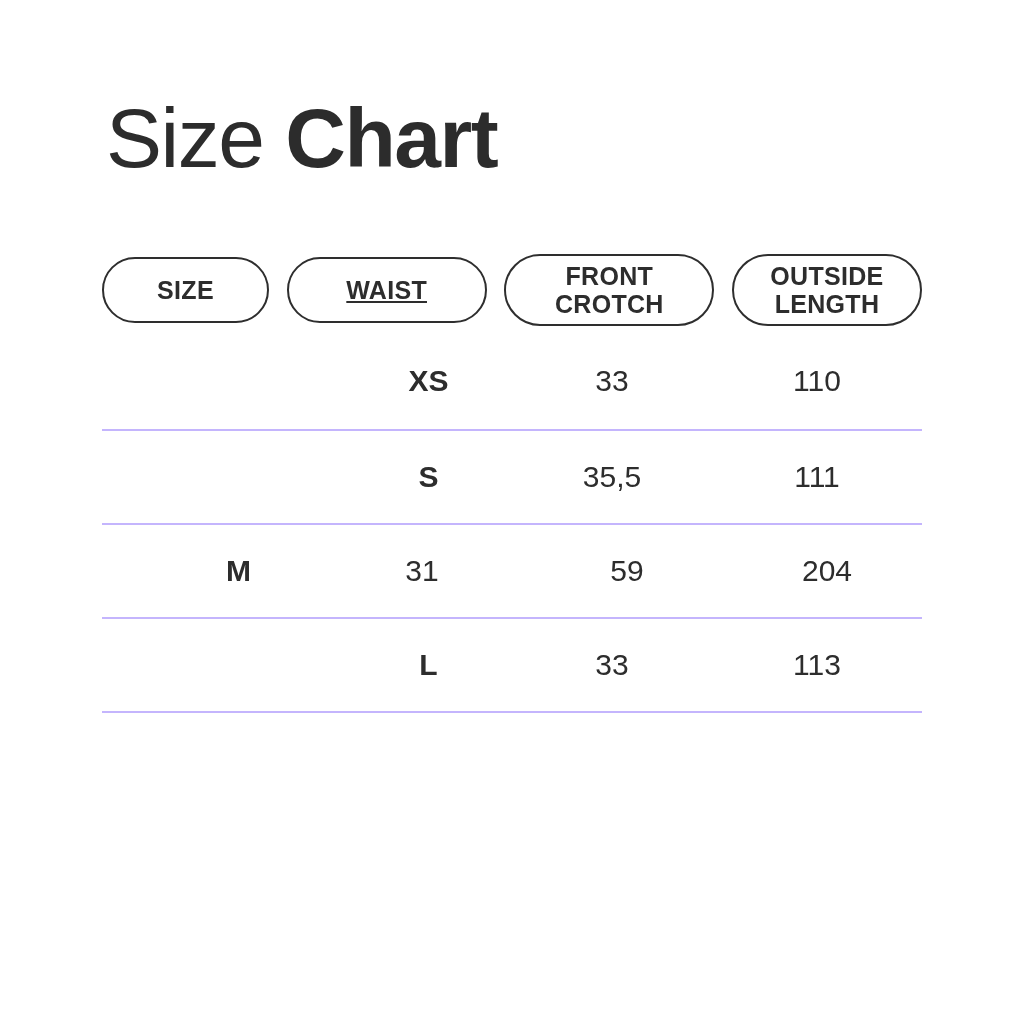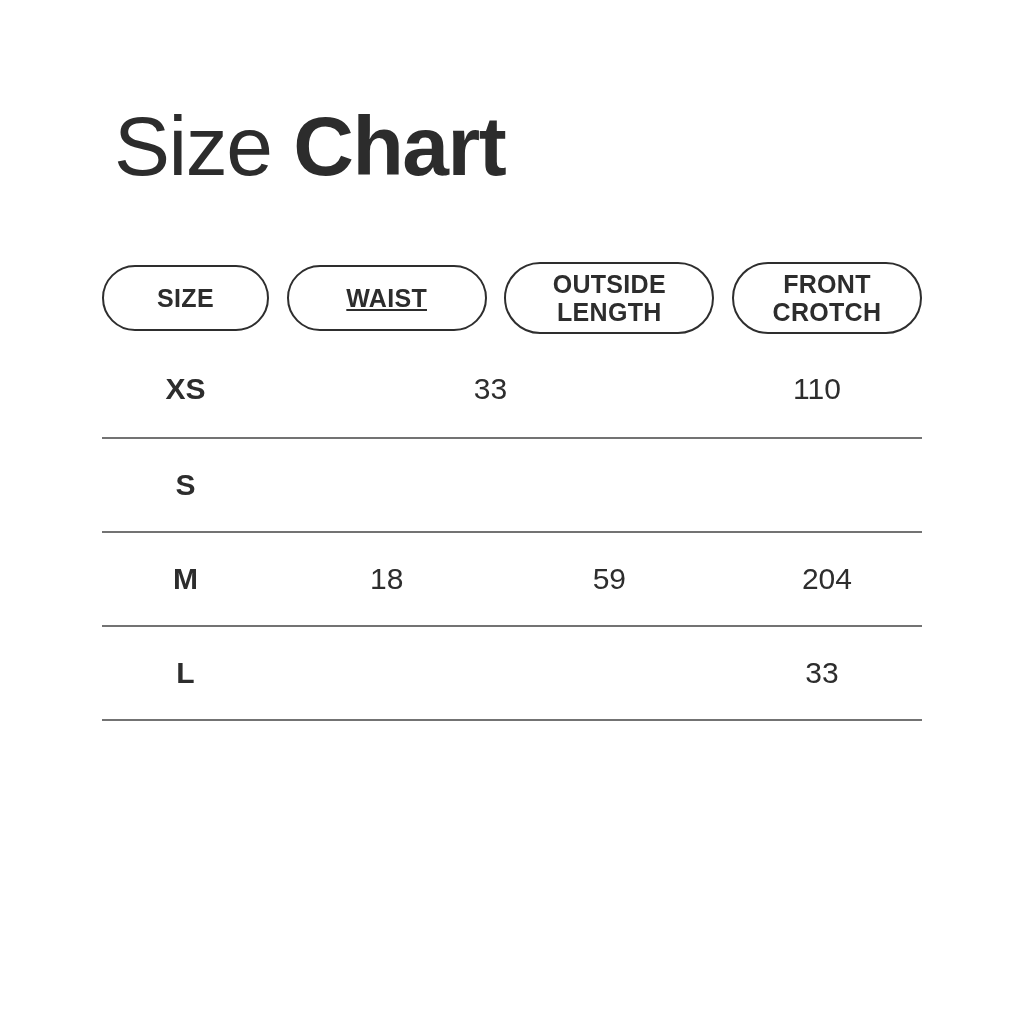--- a/index.html
+++ b/index.html
@@ -13,21 +13,21 @@
     font-family: "Liberation Sans", "DejaVu Sans", sans-serif;
     color: #2c2c2c;
     overflow: hidden;
   }
   .page {
     padding-left: 102px;
     padding-right: 102px;
     box-sizing: border-box;
   }
   .title {
-    margin: 8px;
+    margin: 0;
     padding-top: 96px;
     padding-left: 4px;
     font-size: 84px;
     line-height: 1.0;
     font-weight: 400;
     letter-spacing: -1.5px;
     color: #2c2c2c;
   }
   .title .title-bold {
     font-weight: 700;
@@ -61,24 +61,24 @@
   .pill:nth-child(1) { width: 167px; }
   .pill:nth-child(2) { width: 200px; text-decoration: underline; }
   .pill:nth-child(3) { width: 210px; }
   .pill:nth-child(4) { width: 190px; }
 
   .rows {
     margin-top: 6px;
   }
   .data-row {
     display: flex;
-    justify-content: space-between;
+    justify-content: flex-end;
     align-items: center;
     height: 92px;
-    border-bottom: 2px solid #737373;
+    border-bottom: 2px solid #c4b5fd;
     font-size: 30px;
     color: #2d2d2d;
   }
   .data-row:first-child {
     height: 97px;
   }
   .cell {
     text-align: center;
     box-sizing: border-box;
   }
@@ -92,44 +92,47 @@
 
 <div class="page">
 
   <h1 class="title"><span>Size</span><span>&nbsp;</span><span class="title-bold">Chart</span></h1>
 
   <div class="size-table">
 
     <div class="header-row">
       <div class="pill">SIZE</div>
       <div class="pill">WAIST</div>
+      <div class="pill">FRONT CROTCH</div>
       <div class="pill">OUTSIDE LENGTH</div>
-      <div class="pill">FRONT CROTCH</div>
     </div>
 
     <div class="rows">
 
       <div class="data-row">
         <div class="cell">XS</div>
         <div class="cell">33</div>
         <div class="cell">110</div>
       </div>
 
       <div class="data-row">
         <div class="cell">S</div>
+        <div class="cell">35,5</div>
+        <div class="cell">111</div>
       </div>
 
       <div class="data-row">
         <div class="cell">M</div>
-        <div class="cell">18</div>
+        <div class="cell">31</div>
         <div class="cell">59</div>
         <div class="cell">204</div>
       </div>
 
       <div class="data-row">
         <div class="cell">L</div>
         <div class="cell">33</div>
+        <div class="cell">113</div>
       </div>
 
 
     </div>
   </div>
 </div>
 
 </body></html>

